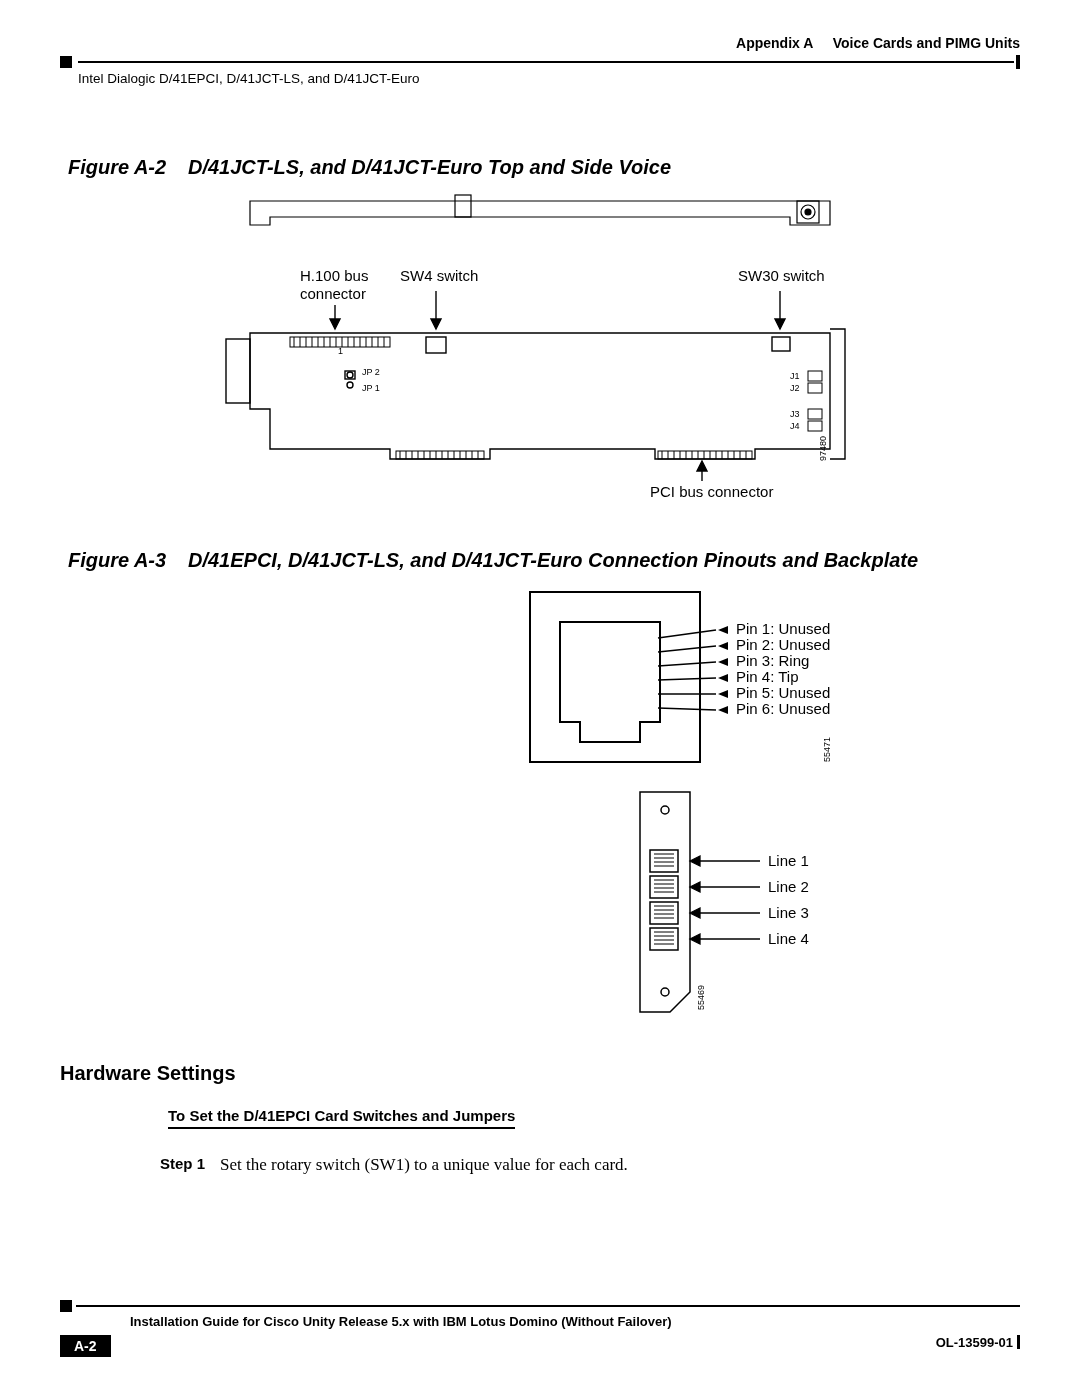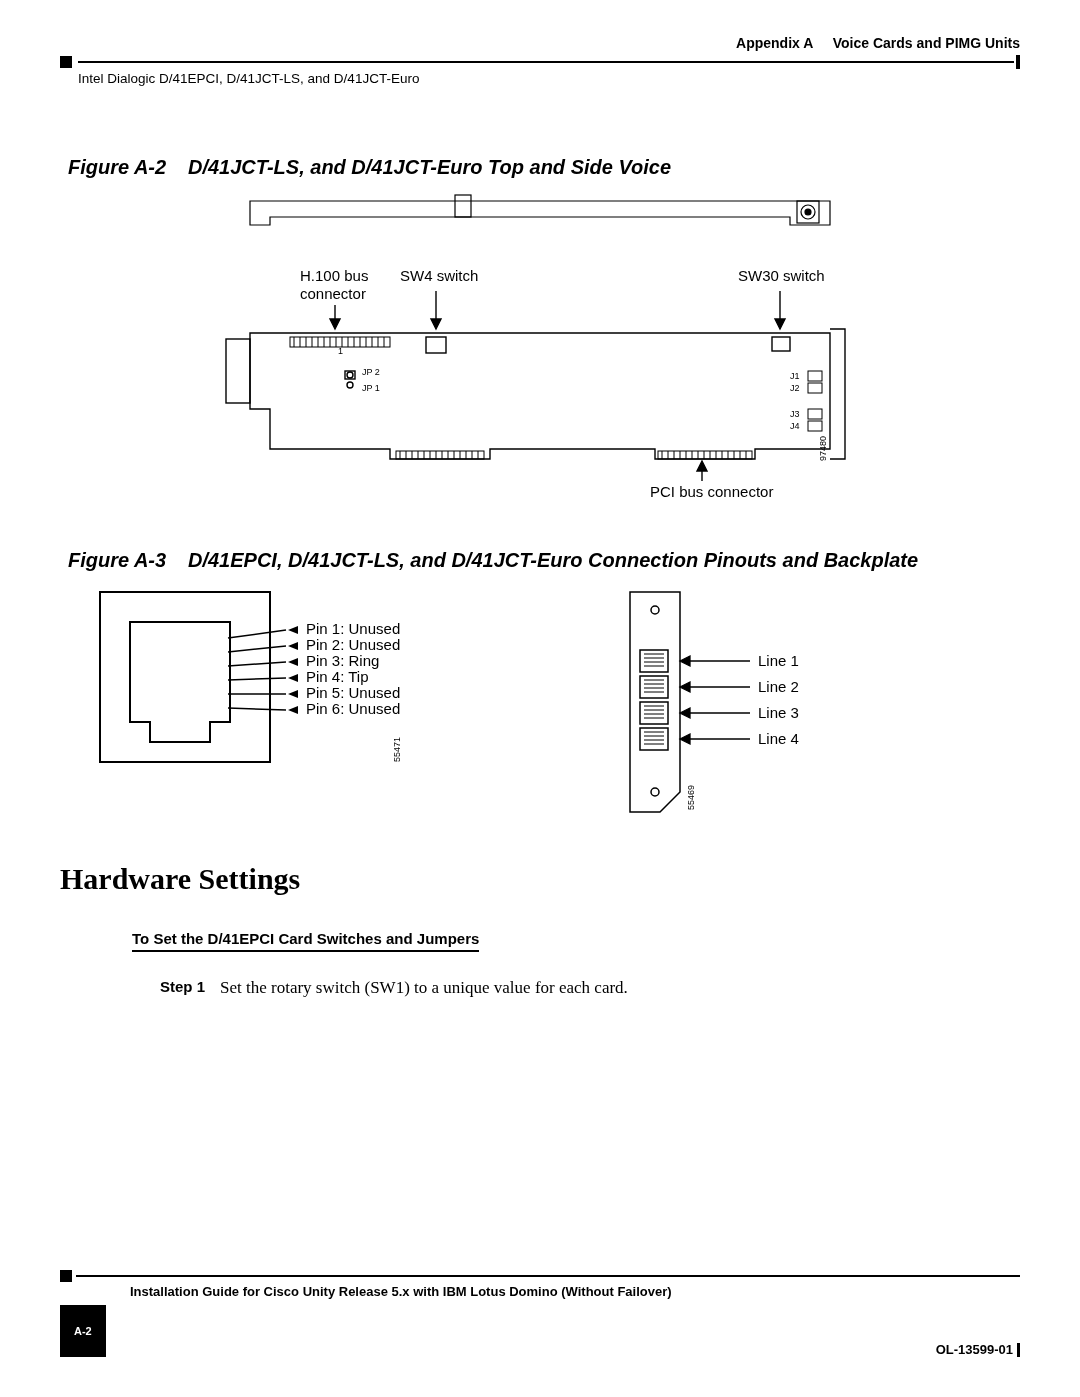--- a/index.html
+++ b/index.html
@@ -58,31 +58,31 @@
     margin-left:8px;
   }
   .fig-num { width:120px; }
   .diagram-box {
     margin-top:10px;
     display:flex;
     justify-content:center;
   }
   svg { display:block; }
   .h1 {
-    font-family: Liberation Serif, serif;
+    font-family: Liberation Sans, sans-serif;
     font-weight:bold;
-    font-size:30px;
+    font-size:20px;
     margin-top:40px;
-    margin-bottom:34px;
+    margin-bottom:22px;
   }
   .h2 {
     font-family: Arial, Helvetica, sans-serif;
     font-weight:bold;
     font-size:15px;
-    margin-left:72px;
+    margin-left:108px;
     border-bottom:2px solid #000;
     padding-bottom:3px;
     width:fit-content;
   }
   .step-row {
     margin-top:26px;
     margin-left:100px;
     font-size:17px;
     display:flex;
   }
@@ -107,23 +107,23 @@
     font-weight:bold;font-size:13px;
     text-align:left;margin-left:70px;
   }
   .footer-bottom {
     display:flex;justify-content:space-between;
     font-family: Arial, Helvetica, sans-serif;
     font-weight:bold;font-size:14px;
     margin-top:6px;
   }
   .page-badge {
-    background:#000;color:#fff;padding:20px 14px;font-size:11px;
-  }
-  .footer-bottom .right { font-size:13px; display:flex;align-items:flex-end;}
+    background:#000;color:#fff;padding:3px 14px;font-size:14px;
+  }
+  .footer-bottom .right { font-size:13px; display:flex;align-items:flex-start;}
   .footer-bottom .right .tick{width:3px;height:14px;background:#000;margin-left:4px;}
   .svg-text { font-family: Arial, Helvetica, sans-serif; }
 </style>
 </head>
 <body>
 
 <div class="page">
 
   <div class="header-row">
     <span></span>
@@ -272,21 +272,21 @@
           <line x1="288" y1="262" x2="288" y2="270"></line>
       </g>
     </svg>
   </div>
 
   <div class="fig-row" style="margin-top:40px;">
     <span class="fig-num">Figure A-3</span>
     <span>D/41EPCI, D/41JCT-LS, and D/41JCT-Euro Connection Pinouts and Backplate</span>
   </div>
 
-  <div class="diagram-box" style="flex-direction:row;align-items:flex-start;">
+  <div class="diagram-box" style="flex-direction:column;align-items:flex-end;">
 
     <svg width="520" height="200" viewBox="0 0 520 200">
       <g stroke="#000" stroke-width="2" fill="none">
         <rect x="30" y="10" width="170" height="170"></rect>
 
         <path d="M60 40 L160 40 L160 140 L140 140 L140 160 L80 160 L80 140 L60 140 Z"></path>
       </g>
 
       <g stroke="#000" stroke-width="1.5">
         <line x1="158" y1="56" x2="216" y2="48"></line>

